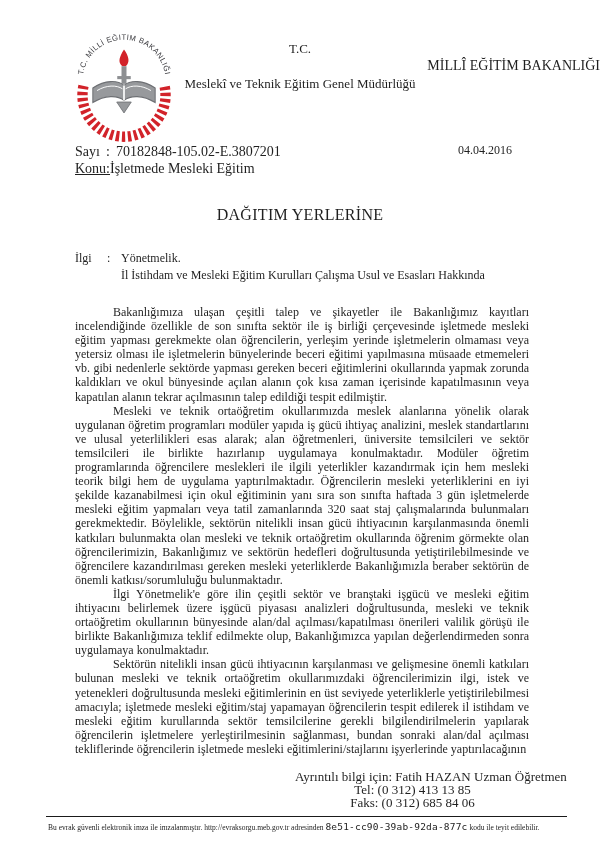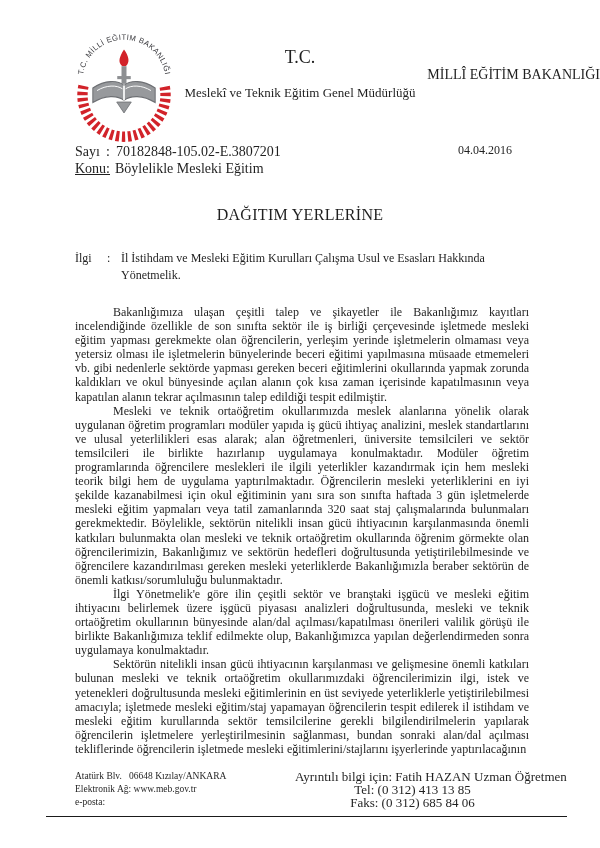--- a/index.html
+++ b/index.html
@@ -5,28 +5,28 @@
   html,body{margin:0;padding:0;background:#e8e8e8;}
   .page{
     position:relative;width:600px;height:848px;background:#ffffff;
     font-family:"Liberation Serif", serif;color:#1f1f1f;overflow:hidden;
     margin:0 auto;
   }
   
   .logo{position:absolute;left:70px;top:34px;width:108px;height:108px;}
   
   .header{position:absolute;left:0;top:40px;width:100%;text-align:center;}
-  .header .h1{font-size:18px;line-height:17px;margin-top:9px;}
+  .header .h1{font-size:13px;line-height:17px;}
   .header .h2{font-size:14px;line-height:18px;text-align:right;}
   .header .h3{font-size:13px;line-height:18px;}
   
   .meta{position:absolute;left:75px;top:143px;width:460px;font-size:14px;line-height:17px;}
   .lbl{display:inline-block;width:31px;}
   .sep{margin-right:6px;}
-  .konu-lbl{margin-right:5px;text-decoration:underline;}
+  .konu-lbl{text-decoration:underline;}
   .date{position:absolute;left:438px;top:143px;font-size:12px;margin-left:20px;}
   
   .recipient{position:absolute;left:0;top:206px;width:100%;text-align:center;
     font-size:16px;letter-spacing:.3px;}
   
   .ilgi{position:absolute;left:75px;top:250px;width:460px;font-size:12px;line-height:17px;}
   .ilgi-row{display:flex;}
   .ilgi-lbl{width:32px;flex:none;}
   .ilgi-colon{width:14px;flex:none;}
   .ilgi-text{flex:1;}
@@ -74,47 +74,47 @@
   </div>
 
   <div class="header">
     <div class="h1">T.C.</div>
     <div class="h2">MİLLÎ EĞİTİM BAKANLIĞI</div>
     <div class="h3">Meslekî ve Teknik Eğitim Genel Müdürlüğü</div>
   </div>
 
   <div class="meta">
     <div><span class="lbl">Sayı</span><span class="sep">:</span><span>70182848-105.02-E.3807201</span></div>
-    <div><span class="konu-lbl">Konu:</span><span>Böylelikle Mesleki Eğitim</span></div>
+    <div><span class="konu-lbl">Konu:</span><span>İşletmede Mesleki Eğitim</span></div>
   </div>
   <div class="date">04.04.2016</div>
 
   <div class="recipient">DAĞITIM YERLERİNE</div>
 
   <div class="ilgi">
     <div class="ilgi-row">
       <span class="ilgi-lbl">İlgi</span>
       <span class="ilgi-colon">:</span>
       <span class="ilgi-text">
+          <div>Yönetmelik.</div>
           <div>İl İstihdam ve Mesleki Eğitim Kurulları Çalışma Usul ve Esasları Hakkında</div>
-          <div>Yönetmelik.</div>
         </span>
     </div>
   </div>
 
   <div class="body">
       <div class="para">Bakanlığımıza ulaşan çeşitli talep ve şikayetler ile Bakanlığımız kayıtları incelendiğinde özellikle de son sınıfta sektör ile iş birliği çerçevesinde işletmede mesleki eğitim yapması gerekmekte olan öğrencilerin, yerleşim yerinde işletmelerin olmaması veya yetersiz olması ile işletmelerin bünyelerinde beceri eğitimi yapılmasına müsaade etmemeleri vb. gibi nedenlerle sektörde yapması gereken beceri eğitimlerini okullarında yapmak zorunda kaldıkları ve okul bünyesinde açılan alanın çok kısa zaman içerisinde kapatılmasının veya kapatılan alanın tekrar açılmasının talep edildiği tespit edilmiştir.</div>
       <div class="para">Mesleki ve teknik ortaöğretim okullarımızda meslek alanlarına yönelik olarak uygulanan öğretim programları modüler yapıda iş gücü ihtiyaç analizini, meslek standartlarını ve ulusal yeterlilikleri esas alarak; alan öğretmenleri, üniversite temsilcileri ve sektör temsilcileri ile birlikte hazırlanıp uygulamaya konulmaktadır. Modüler öğretim programlarında öğrencilere meslekleri ile ilgili yeterlikler kazandırmak için hem mesleki teorik bilgi hem de uygulama yaptırılmaktadır. Öğrencilerin mesleki yeterliklerini en iyi şekilde kazanabilmesi için okul eğitiminin yanı sıra son sınıfta haftada 3 gün işletmelerde mesleki eğitim yapmaları veya tatil zamanlarında 320 saat staj çalışmalarında bulunmaları gerekmektedir. Böylelikle, sektörün nitelikli insan gücü ihtiyacının karşılanmasında önemli katkıları bulunmakta olan mesleki ve teknik ortaöğretim okullarında öğrenim görmekte olan öğrencilerimizin, Bakanlığımız ve sektörün hedefleri doğrultusunda yetiştirilebilmesinde ve öğrencilere kazandırılması gereken mesleki yeterliklerde Bakanlığımızla beraber sektörün de önemli katkısı/sorumluluğu bulunmaktadır.</div>
       <div class="para">İlgi Yönetmelik'e göre ilin çeşitli sektör ve branştaki işgücü ve mesleki eğitim ihtiyacını belirlemek üzere işgücü piyasası analizleri doğrultusunda, mesleki ve teknik ortaöğretim okullarının bünyesinde alan/dal açılması/kapatılması önerileri valilik görüşü ile birlikte Bakanlığımıza teklif edilmekte olup, Bakanlığımızca yapılan değerlendirmeden sonra uygulamaya konulmaktadır.</div>
       <div class="para">Sektörün nitelikli insan gücü ihtiyacının karşılanması ve gelişmesine önemli katkıları bulunan mesleki ve teknik ortaöğretim okullarımızdaki öğrencilerimizin ilgi, istek ve yetenekleri doğrultusunda mesleki eğitimlerinin en üst seviyede yeterliklerle yetiştirilebilmesi amacıyla; işletmede mesleki eğitim/staj yapamayan öğrencilerin tespit edilerek il istihdam ve mesleki eğitim kurullarında sektör temsilcilerine gerekli bilgilendirilmelerin yapılarak öğrencilerin işletmelere yerleştirilmesinin sağlanması, bundan sonraki alan/dal açılması tekliflerinde öğrencilerin işletmede mesleki eğitimlerini/stajlarını işyerlerinde yaptırılacağının</div>
     </div>
 
-  <div class="footer-left"><div>Atatürk Blv.   06648 Kızılay/ANKARA</div><div>Elektronik Ağ: www.meb.gov.tr</div><div>e-posta:</div></div>
   <div class="footer-right">
       <div>Ayrıntılı bilgi için: Fatih HAZAN Uzman Öğretmen</div>
       <div>Tel: (0 312) 413 13 85</div>
       <div>Faks: (0 312) 685 84 06</div>
     </div>
 
   <div class="divider"></div>
 
+  <div class="verify"><span>Bu evrak güvenli elektronik imza ile imzalanmıştır. http://evraksorgu.meb.gov.tr adresinden </span><span class="code">8e51-cc90-39ab-92da-877c</span><span> kodu ile teyit edilebilir.</span></div>
 
 </div>
 
 </body></html>

